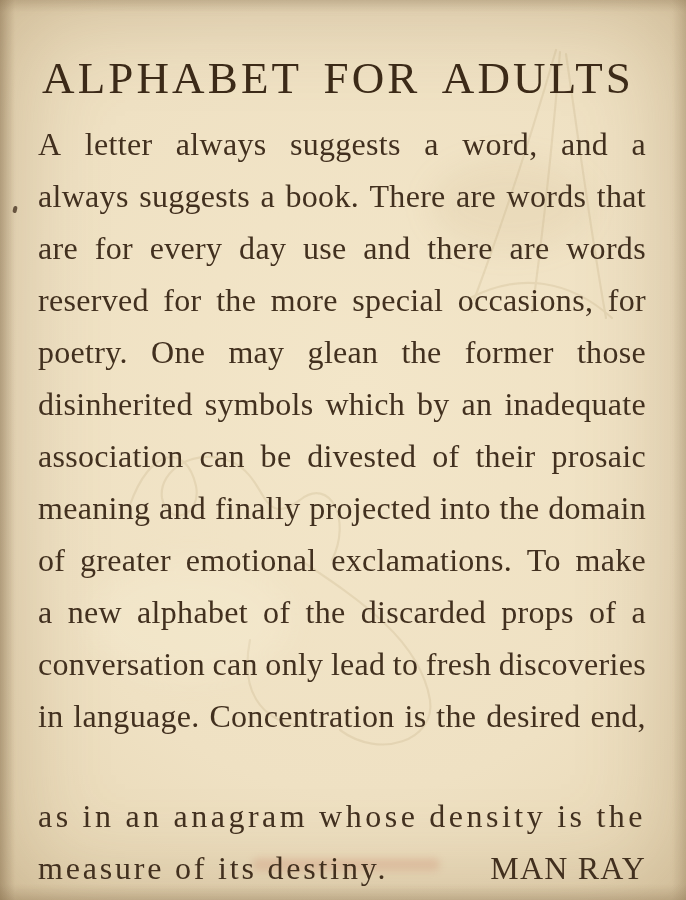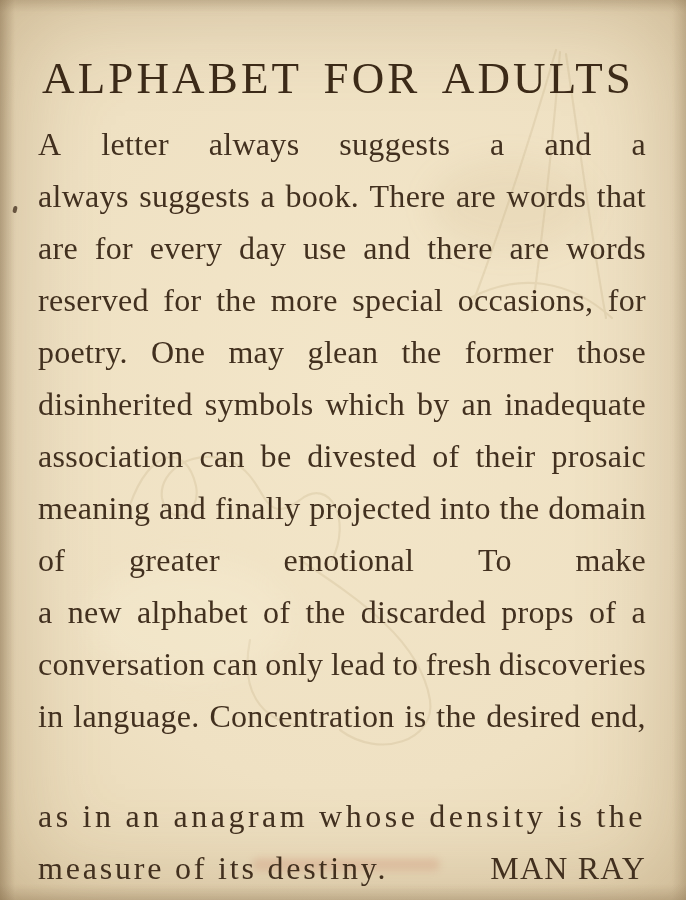--- a/index.html
+++ b/index.html
@@ -140,20 +140,21 @@
   </h1>
 
   <div class="body-block">
     <div id="body-lines">
         <div class="line">
           <span>A</span>
           <span>letter</span>
           <span>always</span>
           <span>suggests</span>
           <span>a</span>
+          <span>word,</span>
           <span>and</span>
           <span>a</span>
         </div>
         <div class="line">
           <span>always</span>
           <span>suggests</span>
           <span>a</span>
           <span>book.</span>
           <span>There</span>
           <span>are</span>
@@ -212,20 +213,21 @@
           <span>finally</span>
           <span>projected</span>
           <span>into</span>
           <span>the</span>
           <span>domain</span>
         </div>
         <div class="line">
           <span>of</span>
           <span>greater</span>
           <span>emotional</span>
+          <span>exclamations.</span>
           <span>To</span>
           <span>make</span>
         </div>
         <div class="line">
           <span>a</span>
           <span>new</span>
           <span>alphabet</span>
           <span>of</span>
           <span>the</span>
           <span>discarded</span>

